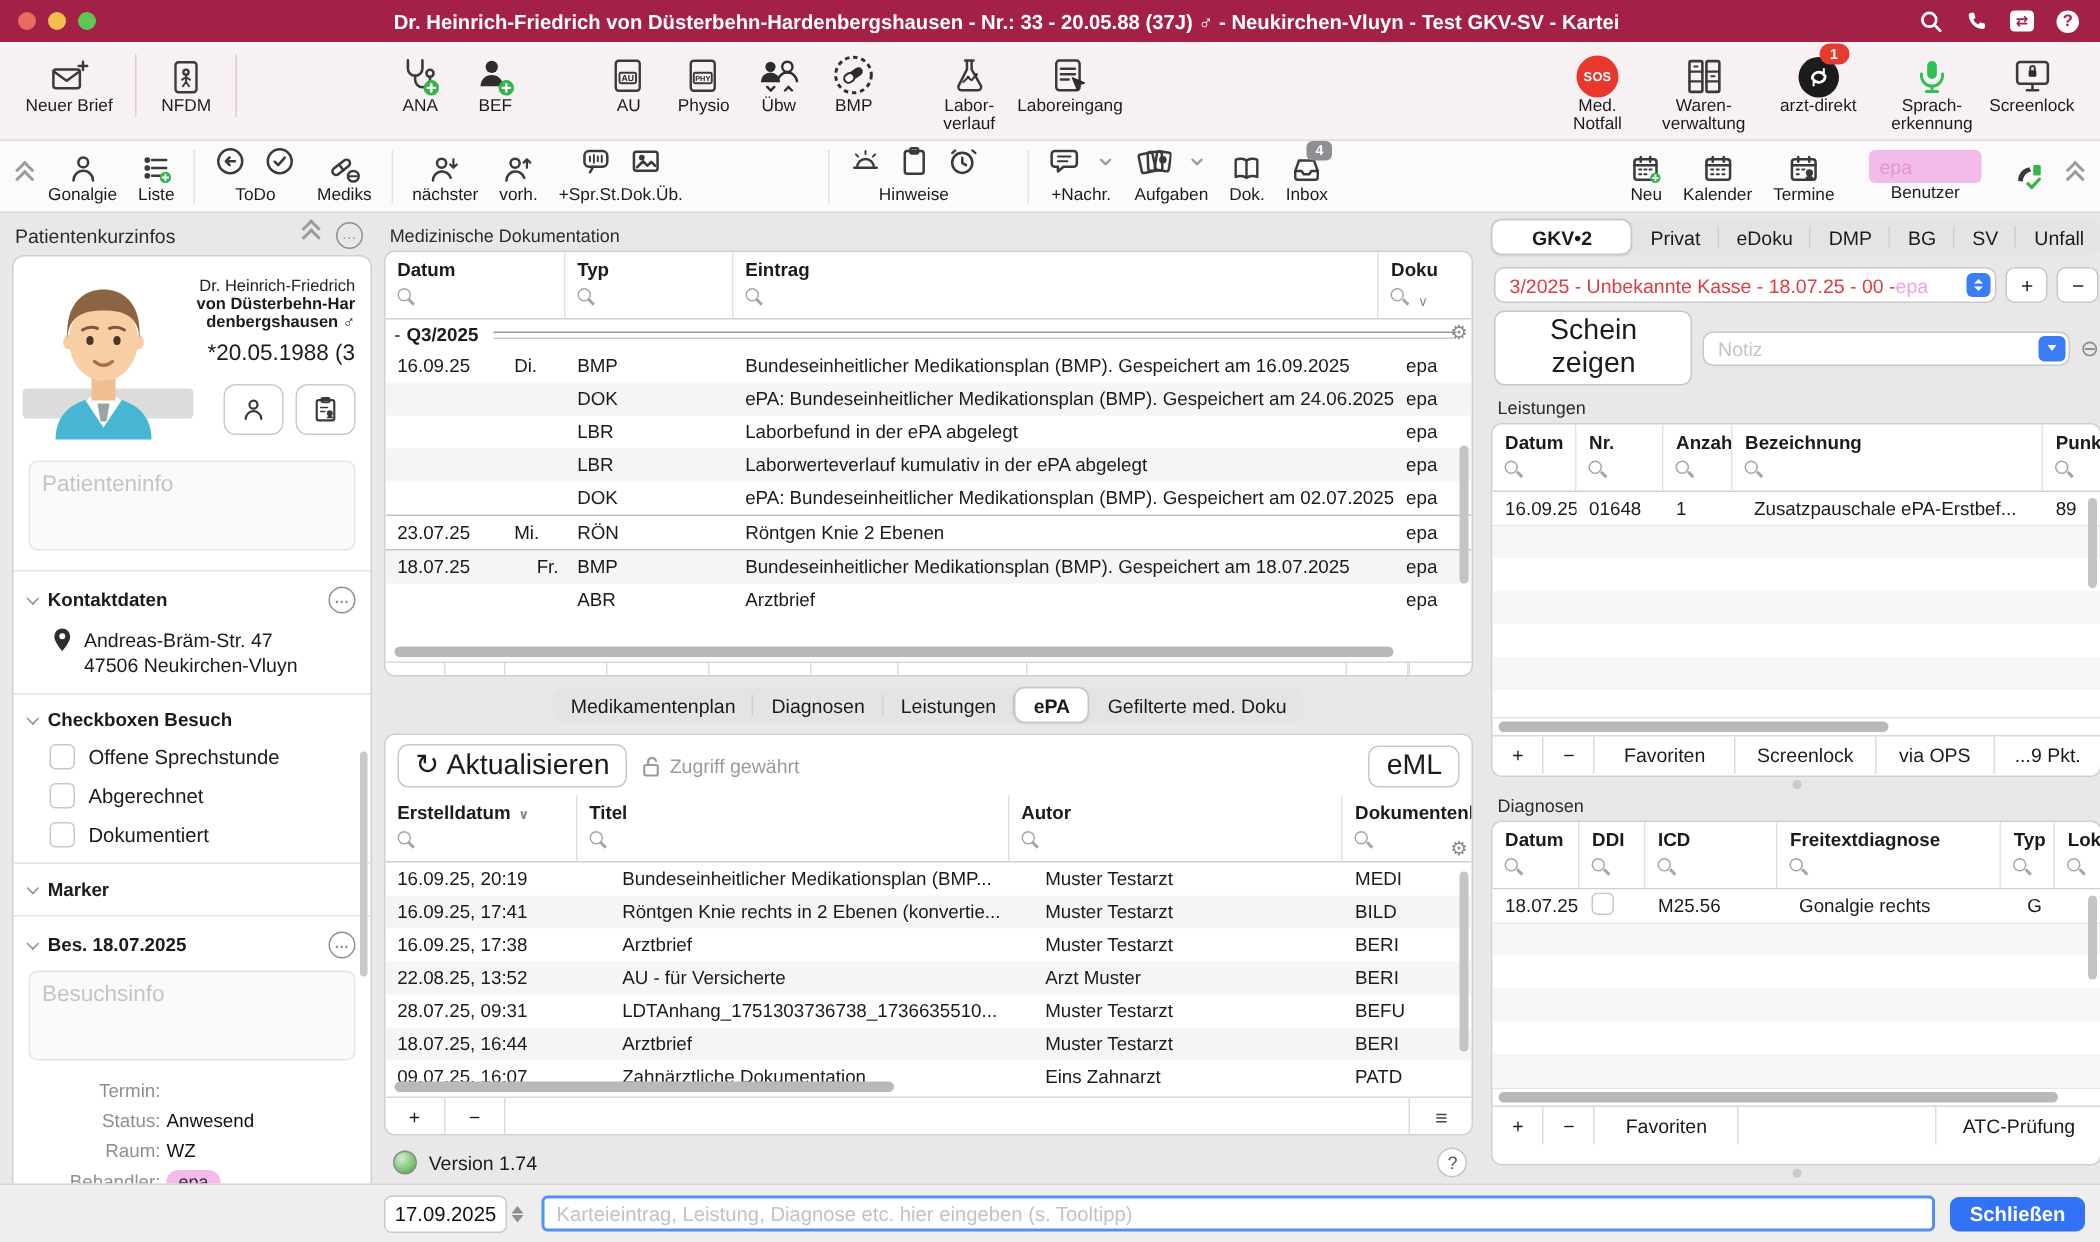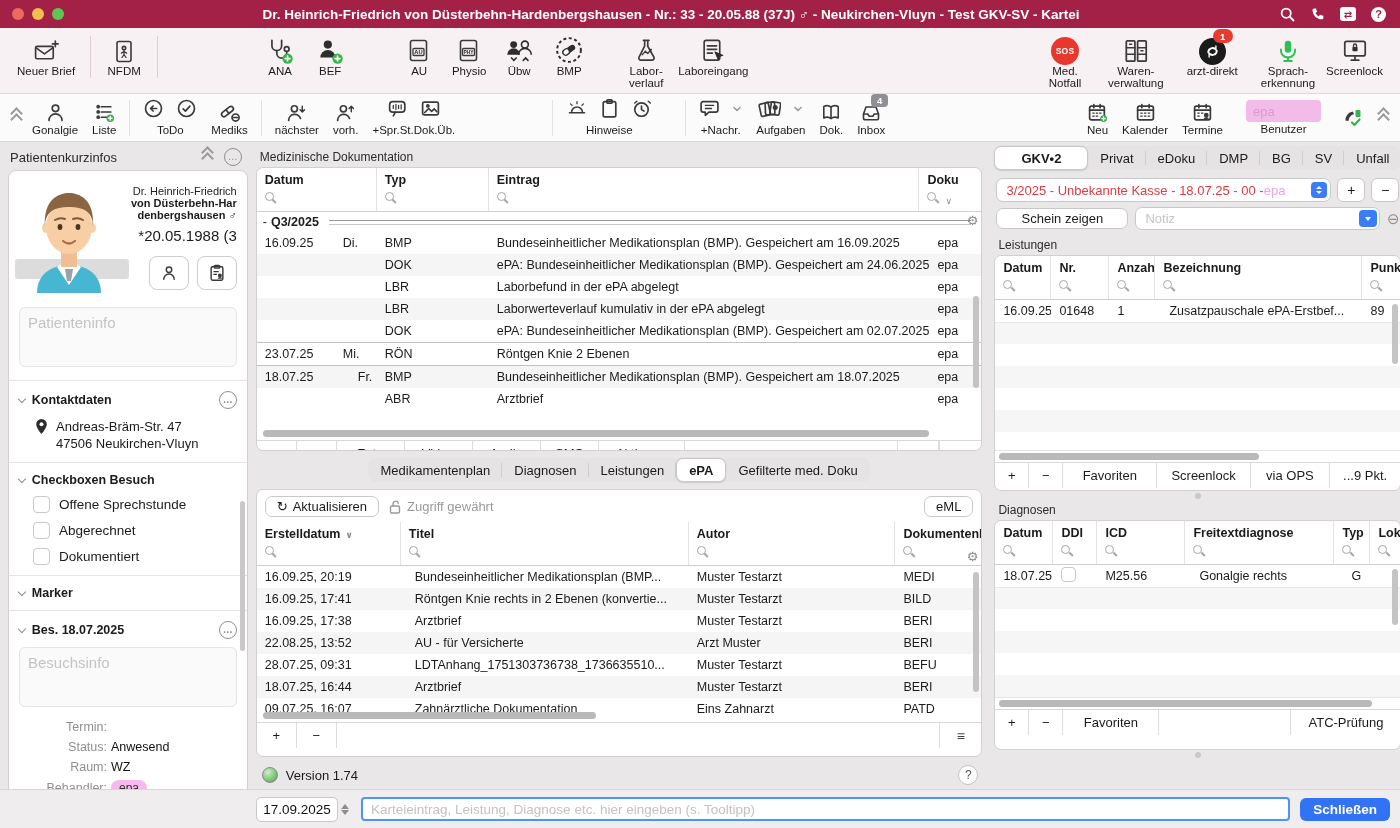--- a/index.html
+++ b/index.html
@@ -107,21 +107,21 @@
   .fc.grow2{flex:1;border-right:none;}
   .hthumb{height:7px;background:#B9B9B9;border-radius:4px;margin:2px 0 2px 4px;}
   .vthumb{position:absolute;width:6px;background:#C4C4C4;border-radius:3px;right:2px;}
   
   .seg{display:inline-flex;background:#E5E3E3;border-radius:8px;padding:0;align-items:stretch;height:24px;}
   .seg .si{font-size:13px;color:#1b1b1b;display:flex;align-items:center;padding:0 12px;position:relative;}
   .seg .si:not(.active):not(:last-child)::after{content:"";position:absolute;right:0;top:5px;bottom:5px;width:1px;background:#CFCDCD;}
   .seg .si.active{background:#fff;border:1px solid #C9C7C7;border-radius:7px;margin:0;font-weight:bold;box-shadow:0 .5px 1.5px rgba(0,0,0,.12);}
   .segwrap{display:flex;justify-content:center;margin:7px 0 7px 0;}
   
-  .btn{border:1px solid #C8C8C8;border-radius:7px;background:#fff;font-size:13px;padding:2px 11px;display:inline-flex;align-items:center;gap:5px;
+  .btn{border:1px solid #C8C8C8;border-radius:7px;background:#fff;font-size:19px;padding:2px 11px;display:inline-flex;align-items:center;gap:5px;
        font-family:inherit;color:#1b1b1b;}
   .bluebtn{background:#3273F6;color:#fff;font-weight:bold;border:none;border-radius:6px;font-size:13.5px;padding:4px 13px;}
   
   .epactl{display:flex;align-items:center;padding:6px 8px 5px 8px;gap:10px;}
   .grayt{color:#9A9A9A;font-size:13px;display:flex;align-items:center;gap:5px;}
   .verrow{display:flex;align-items:center;margin:8px 4px 0 6px;font-size:13px;gap:8px;}
   .gsphere{width:14px;height:14px;border-radius:50%;background:radial-gradient(circle at 35% 30%,#CFEFC8,#7CC474 60%,#4E9B49);border:.5px solid #8a8a8a;}
   .qbtn{margin-left:auto;width:18px;height:18px;border-radius:50%;border:1px solid #C4C4C4;background:#fff;color:#555;font-size:12px;
         display:flex;align-items:center;justify-content:center;}
   
@@ -803,21 +803,21 @@
                 <rect x="1.5" y="6" width="9" height="7" rx="1.2" fill="none" stroke="#9a9a9a" stroke-width="1.4"></rect>
                 <path d="M4 6V4a2.7 2.7 0 0 1 5.3-.7" fill="none" stroke="#9a9a9a" stroke-width="1.4" stroke-linecap="round"></path>
               </svg>
             <span>Zugriff gewährt</span>
           </span>
           <button class="btn" style="margin-left:auto">
               <span>eML</span>
             </button>
         </div>
         <div class="thead">
-          <div class="th" style="width:144px"><span class="thl"><span>Erstelldatum</span><span class="sortg">∨</span></span><span class="mag"></span></div>
+          <div class="th" style="width:128px"><span class="thl"><span>Erstelldatum</span><span class="sortg">∨</span></span><span class="mag"></span></div>
           <div class="th" style="width:288px"><span class="thl">Titel</span><span class="mag"></span></div>
           <div class="th" style="flex:1"><span class="thl">Autor</span><span class="mag"></span></div>
           <div class="th" style="width:86px;border-right:none"><span class="thl">Dokumentenkla</span><span class="mag"></span></div>
           <span class="gear">⚙</span>
         </div>
         <div style="position:relative;height:156px;overflow:hidden">
           <div class="trow">
               <span class="tc" style="width:144px">16.09.25, 20:19</span>
               <span class="tc" style="width:288px;padding-left:14px">Bundeseinheitlicher Medikationsplan (BMP...</span>
               <span class="tc" style="flex:1">Muster Testarzt</span>

